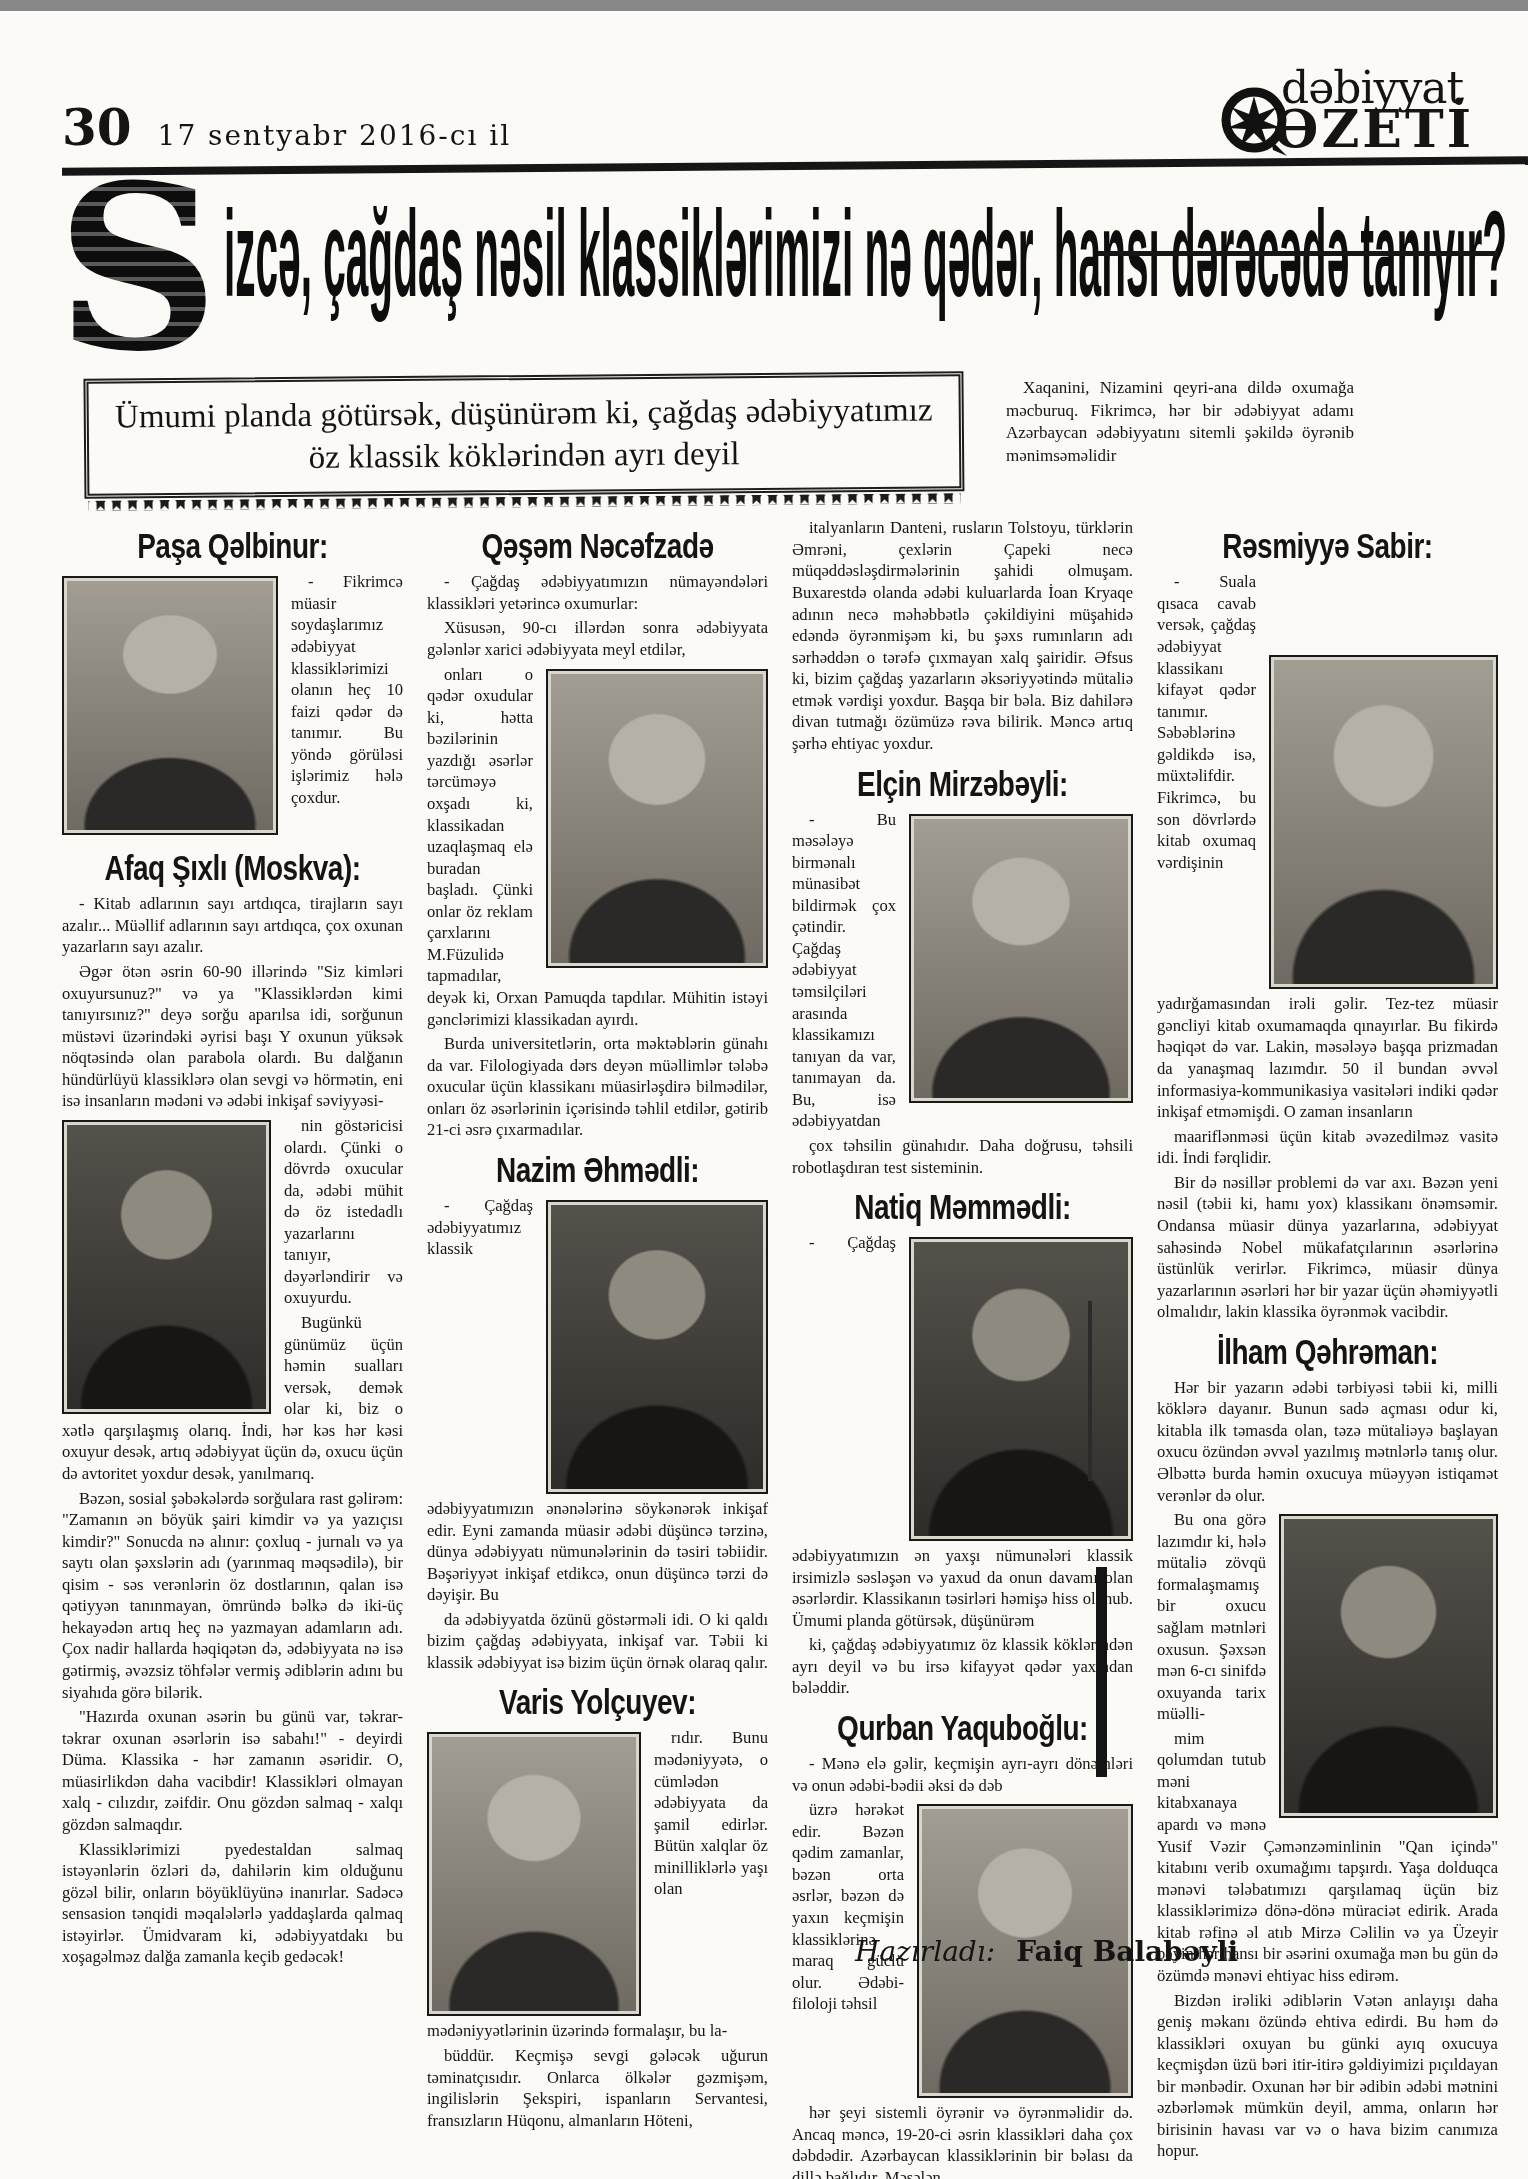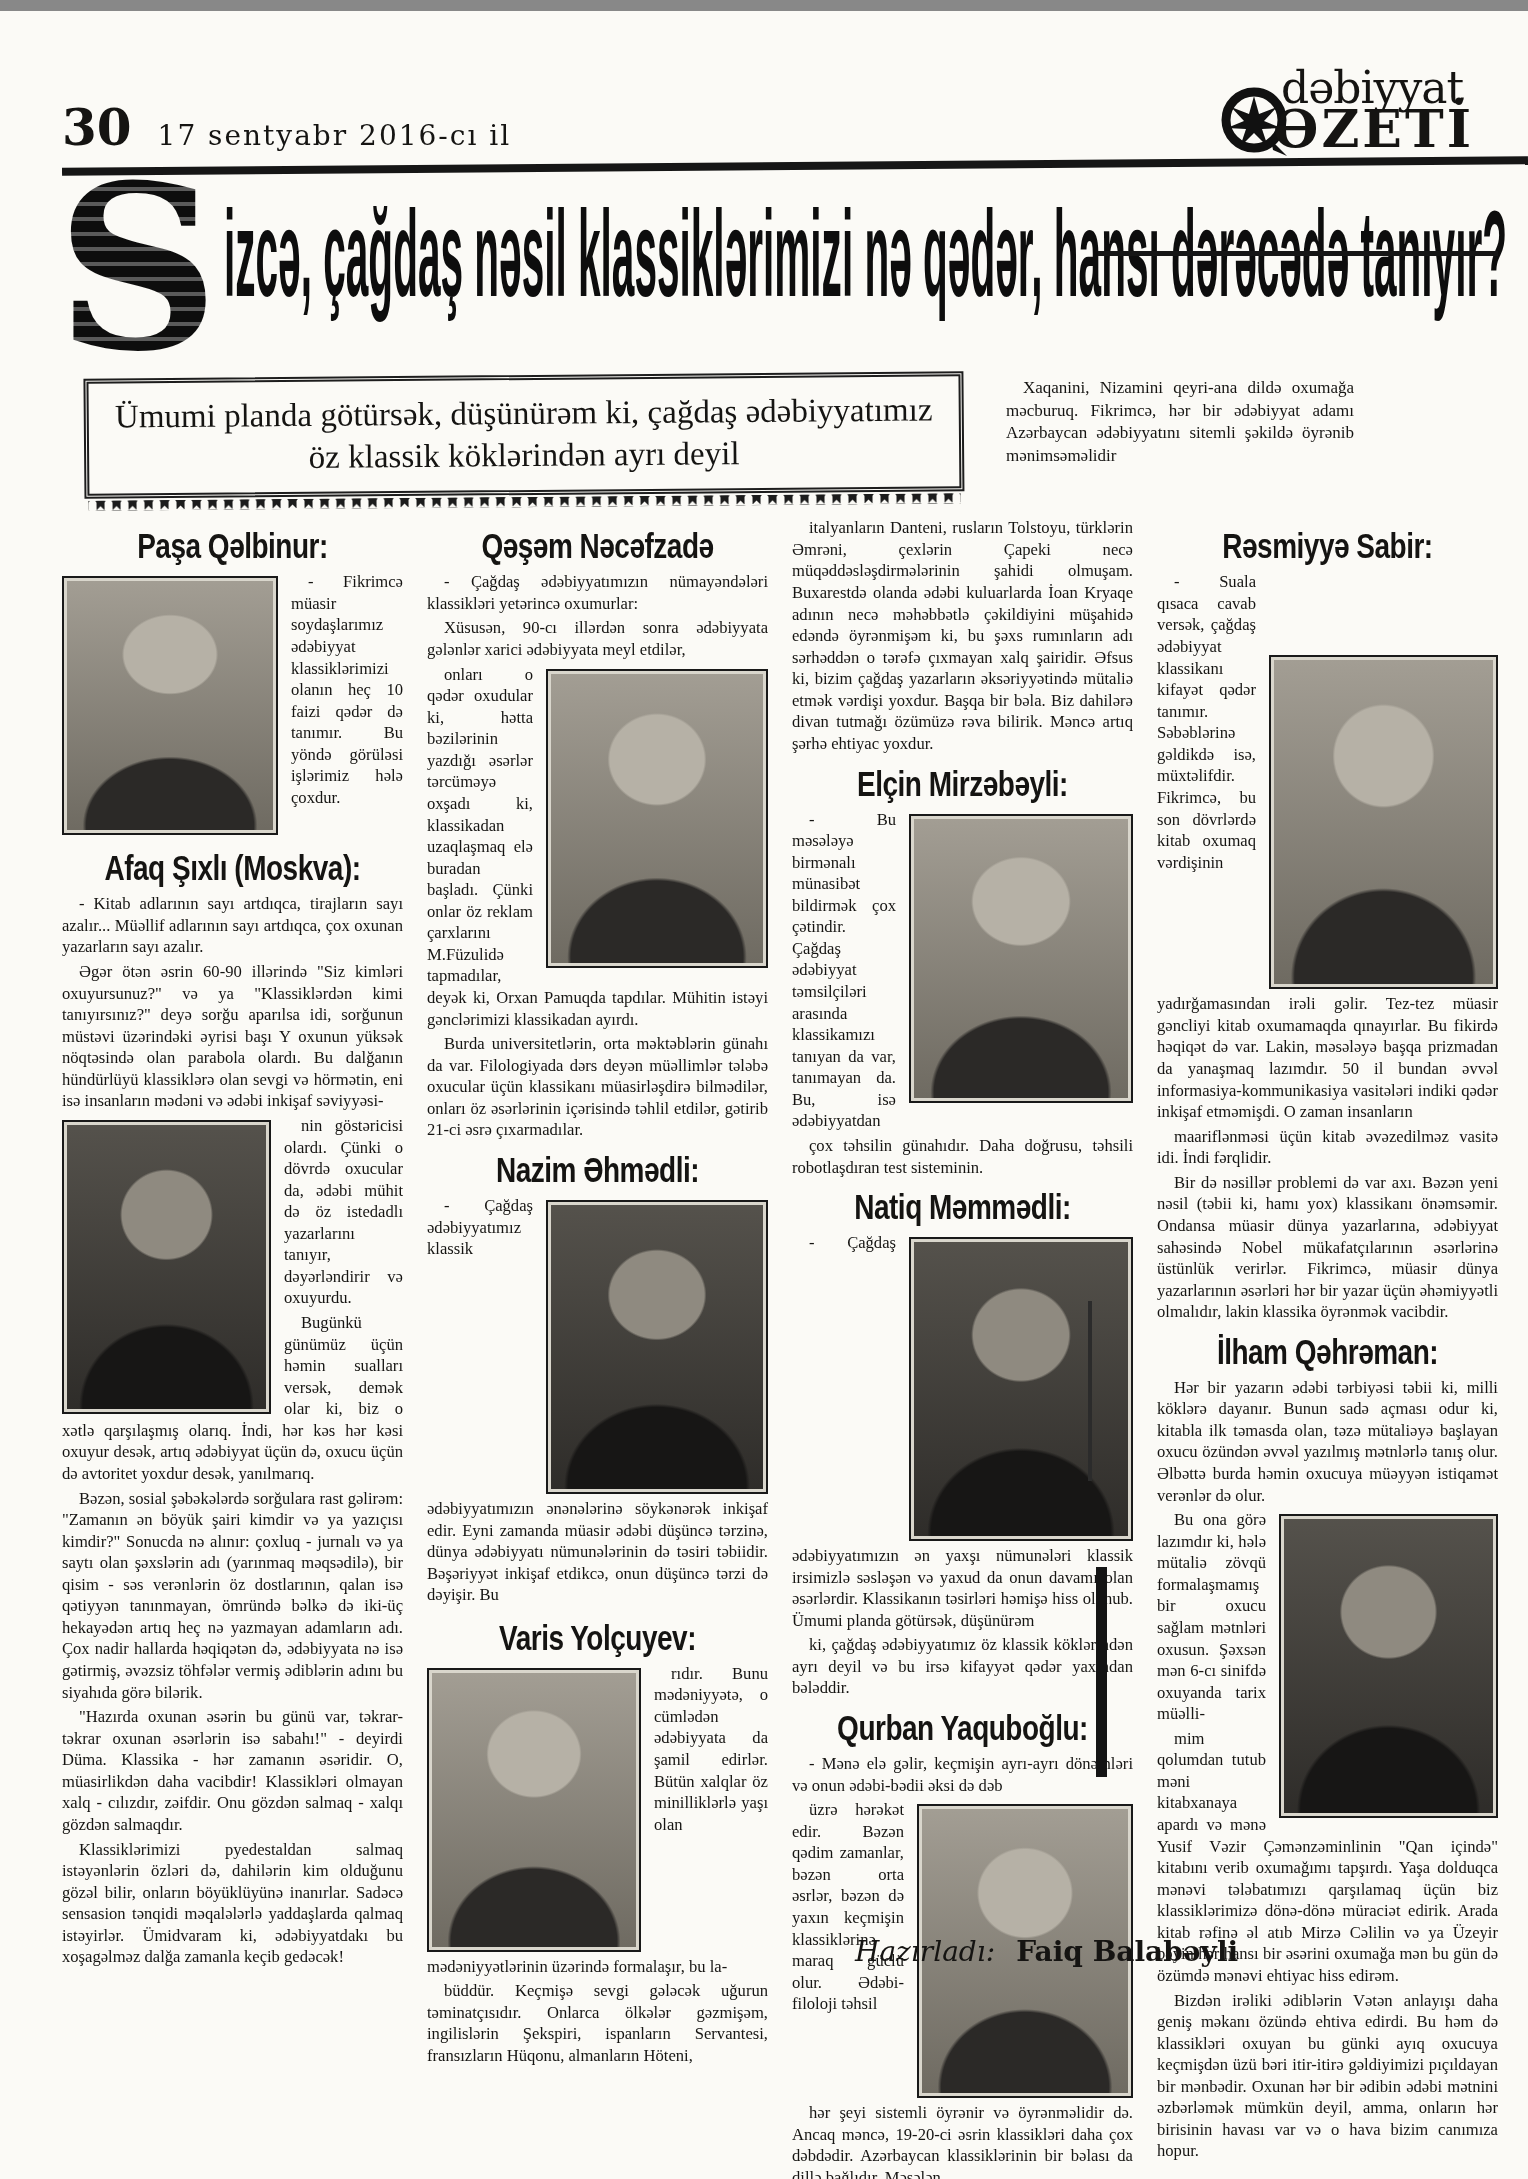--- a/index.html
+++ b/index.html
@@ -124,20 +124,21 @@
       <div class="flow">
         <div class="photo fr" style="width:218px;height:295px"></div>
         <p>onları o qədər oxudular ki, hətta bəzilərinin yazdığı əsərlər tərcüməyə oxşadı ki, klassikadan uzaqlaşmaq elə buradan başladı. Çünki onlar öz reklam çarxlarını M.Füzulidə tapmadılar, deyək ki, Orxan Pamuqda tapdılar. Mühitin istəyi gənclərimizi klassikadan ayırdı.</p>
       </div>
       <p>Burda universitetlərin, orta məktəblərin günahı da var. Filologiyada dərs deyən müəllimlər tələbə oxucular üçün klassikanı müasirləşdirə bilmədilər, onları öz əsərlərinin içərisində təhlil etdilər, gətirib 21-ci əsrə çıxarmadılar.</p>
       <h2>Nazim Əhmədli:</h2>
       <div class="flow">
         <div class="photo ph-dark fr" style="width:218px;height:290px"></div>
         <p>- Çağdaş ədəbiyyatımız klassik ədəbiyyatımızın ənənələrinə söykənərək inkişaf edir. Eyni zamanda müasir ədəbi düşüncə tərzinə, dünya ədəbiyyatı nümunələrinin də təsiri təbiidir. Bəşəriyyət inkişaf etdikcə, onun düşüncə tərzi də dəyişir. Bu</p>
       </div>
+      <p>da ədəbiyyatda özünü göstərməli idi. O ki qaldı bizim çağdaş ədəbiyyata, inkişaf var. Təbii ki klassik ədəbiyyat isə bizim üçün örnək olaraq qalır.</p>
       <h2>Varis Yolçuyev:</h2>
       <div class="flow">
         <div class="photo fl" style="width:210px;height:280px"></div>
         <p>rıdır. Bunu mədəniyyətə, o cümlədən ədəbiyyata da şamil edirlər. Bütün xalqlar öz minilliklərlə yaşı olan mədəniyyətlərinin üzərində formalaşır, bu la-</p>
       </div>
       <p>büddür. Keçmişə sevgi gələcək uğurun təminatçısıdır. Onlarca ölkələr gəzmişəm, ingilislərin Şekspiri, ispanların Servantesi, fransızların Hüqonu, almanların Höteni,</p>
     </section>
 
     <section class="col">
       <p>italyanların Danteni, rusların Tolstoyu, türklərin Əmrəni, çexlərin Çapeki necə müqəddəsləşdirmələrinin şahidi olmuşam. Buxarestdə olanda ədəbi kuluarlarda İoan Kryaqe adının necə məhəbbətlə çəkildiyini müşahidə edəndə öyrənmişəm ki, bu şəxs rumınların adı sərhəddən o tərəfə çıxmayan xalq şairidir. Əfsus ki, bizim çağdaş yazarların əksəriyyətində mütaliə etmək vərdişi yoxdur. Başqa bir bəla. Biz dahilərə divan tutmağı özümüzə rəva bilirik. Məncə artıq şərhə ehtiyac yoxdur.</p>

